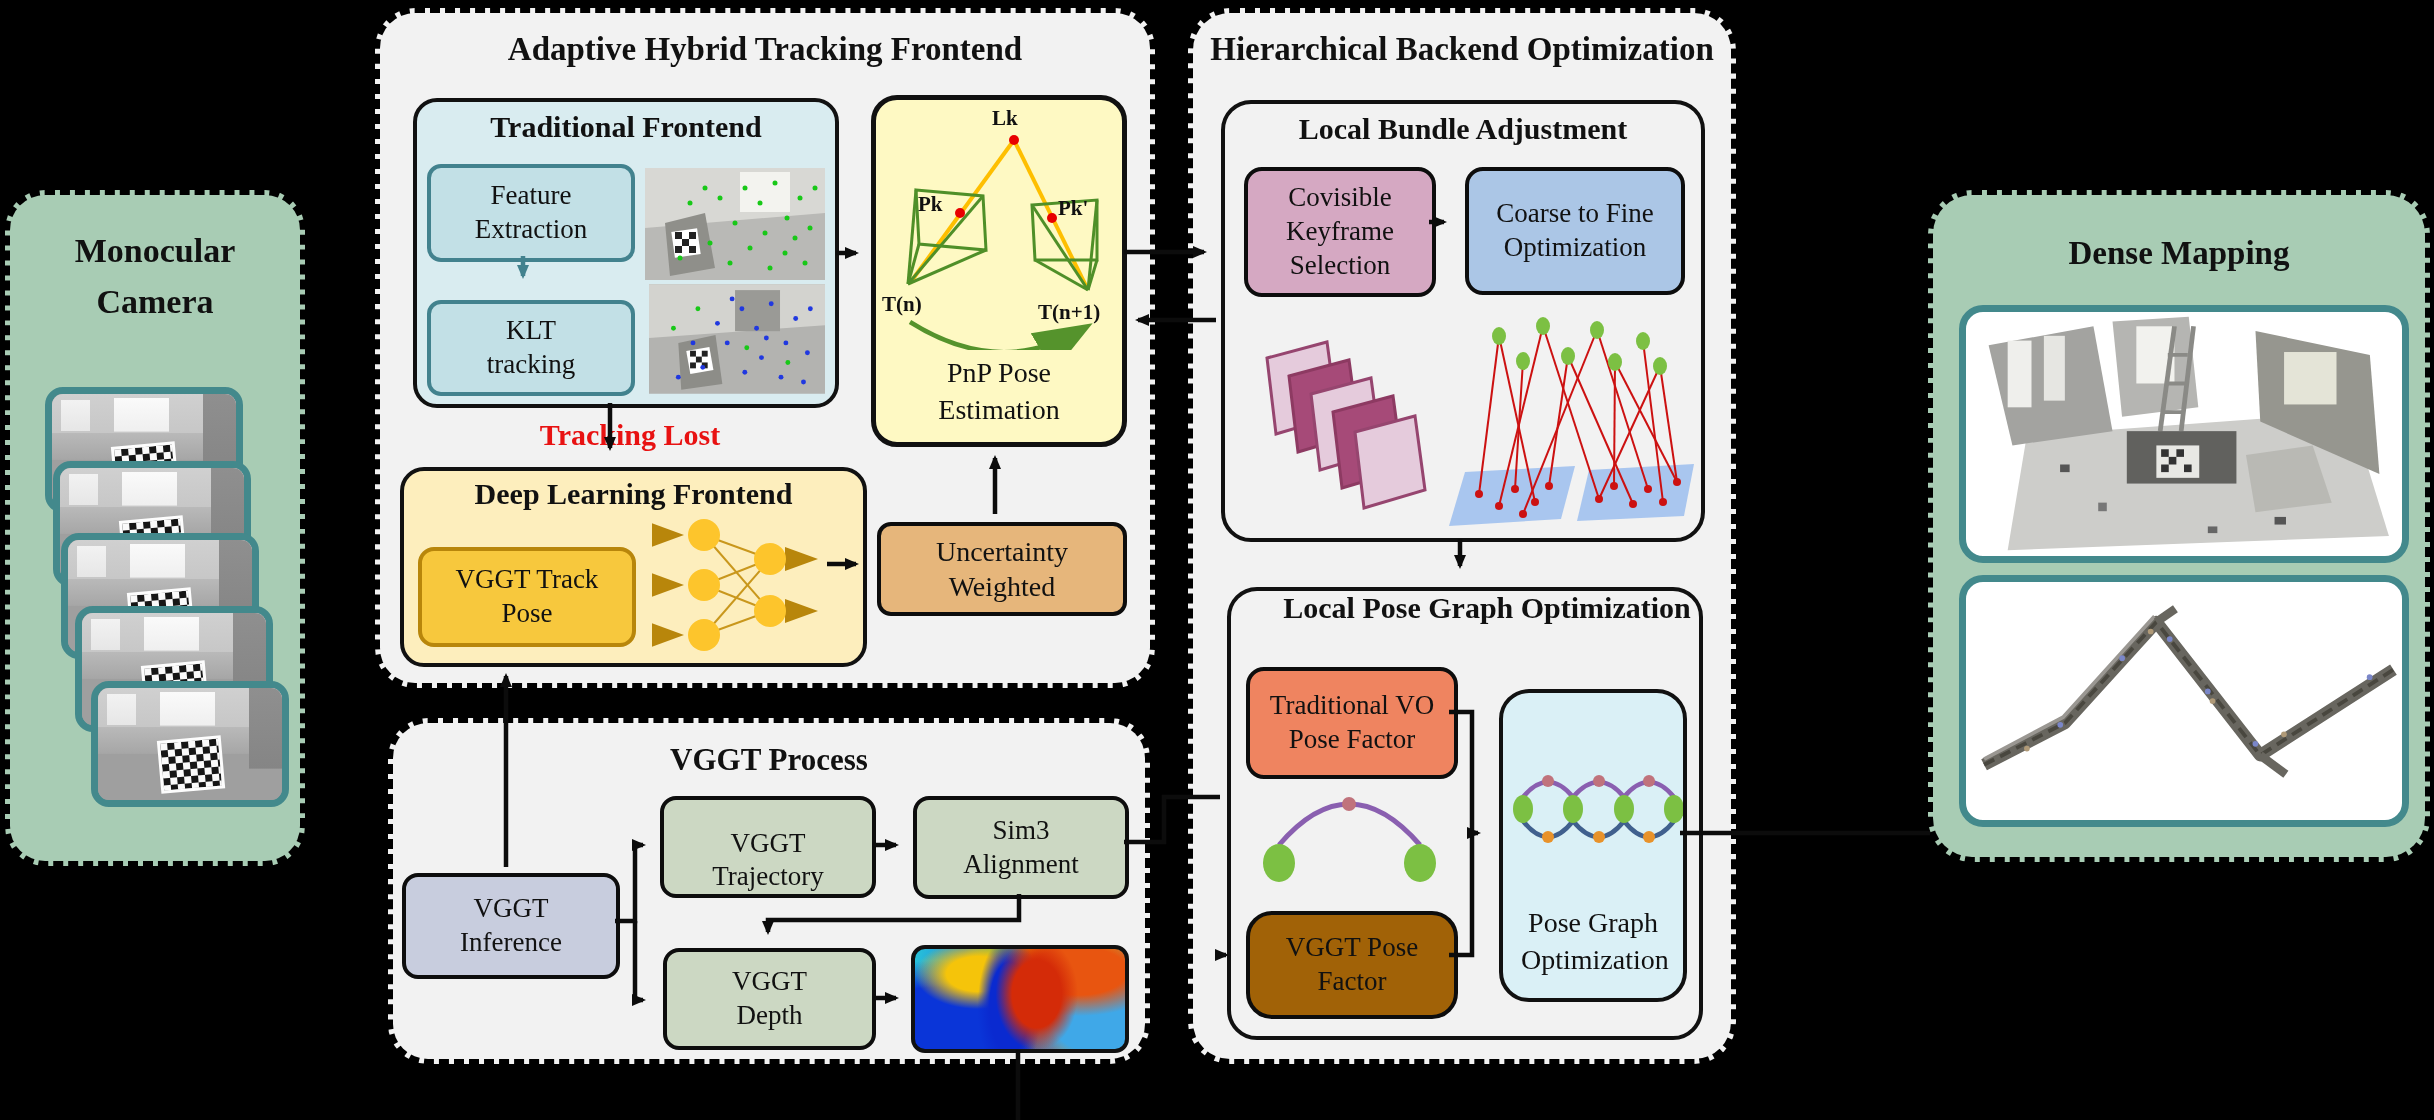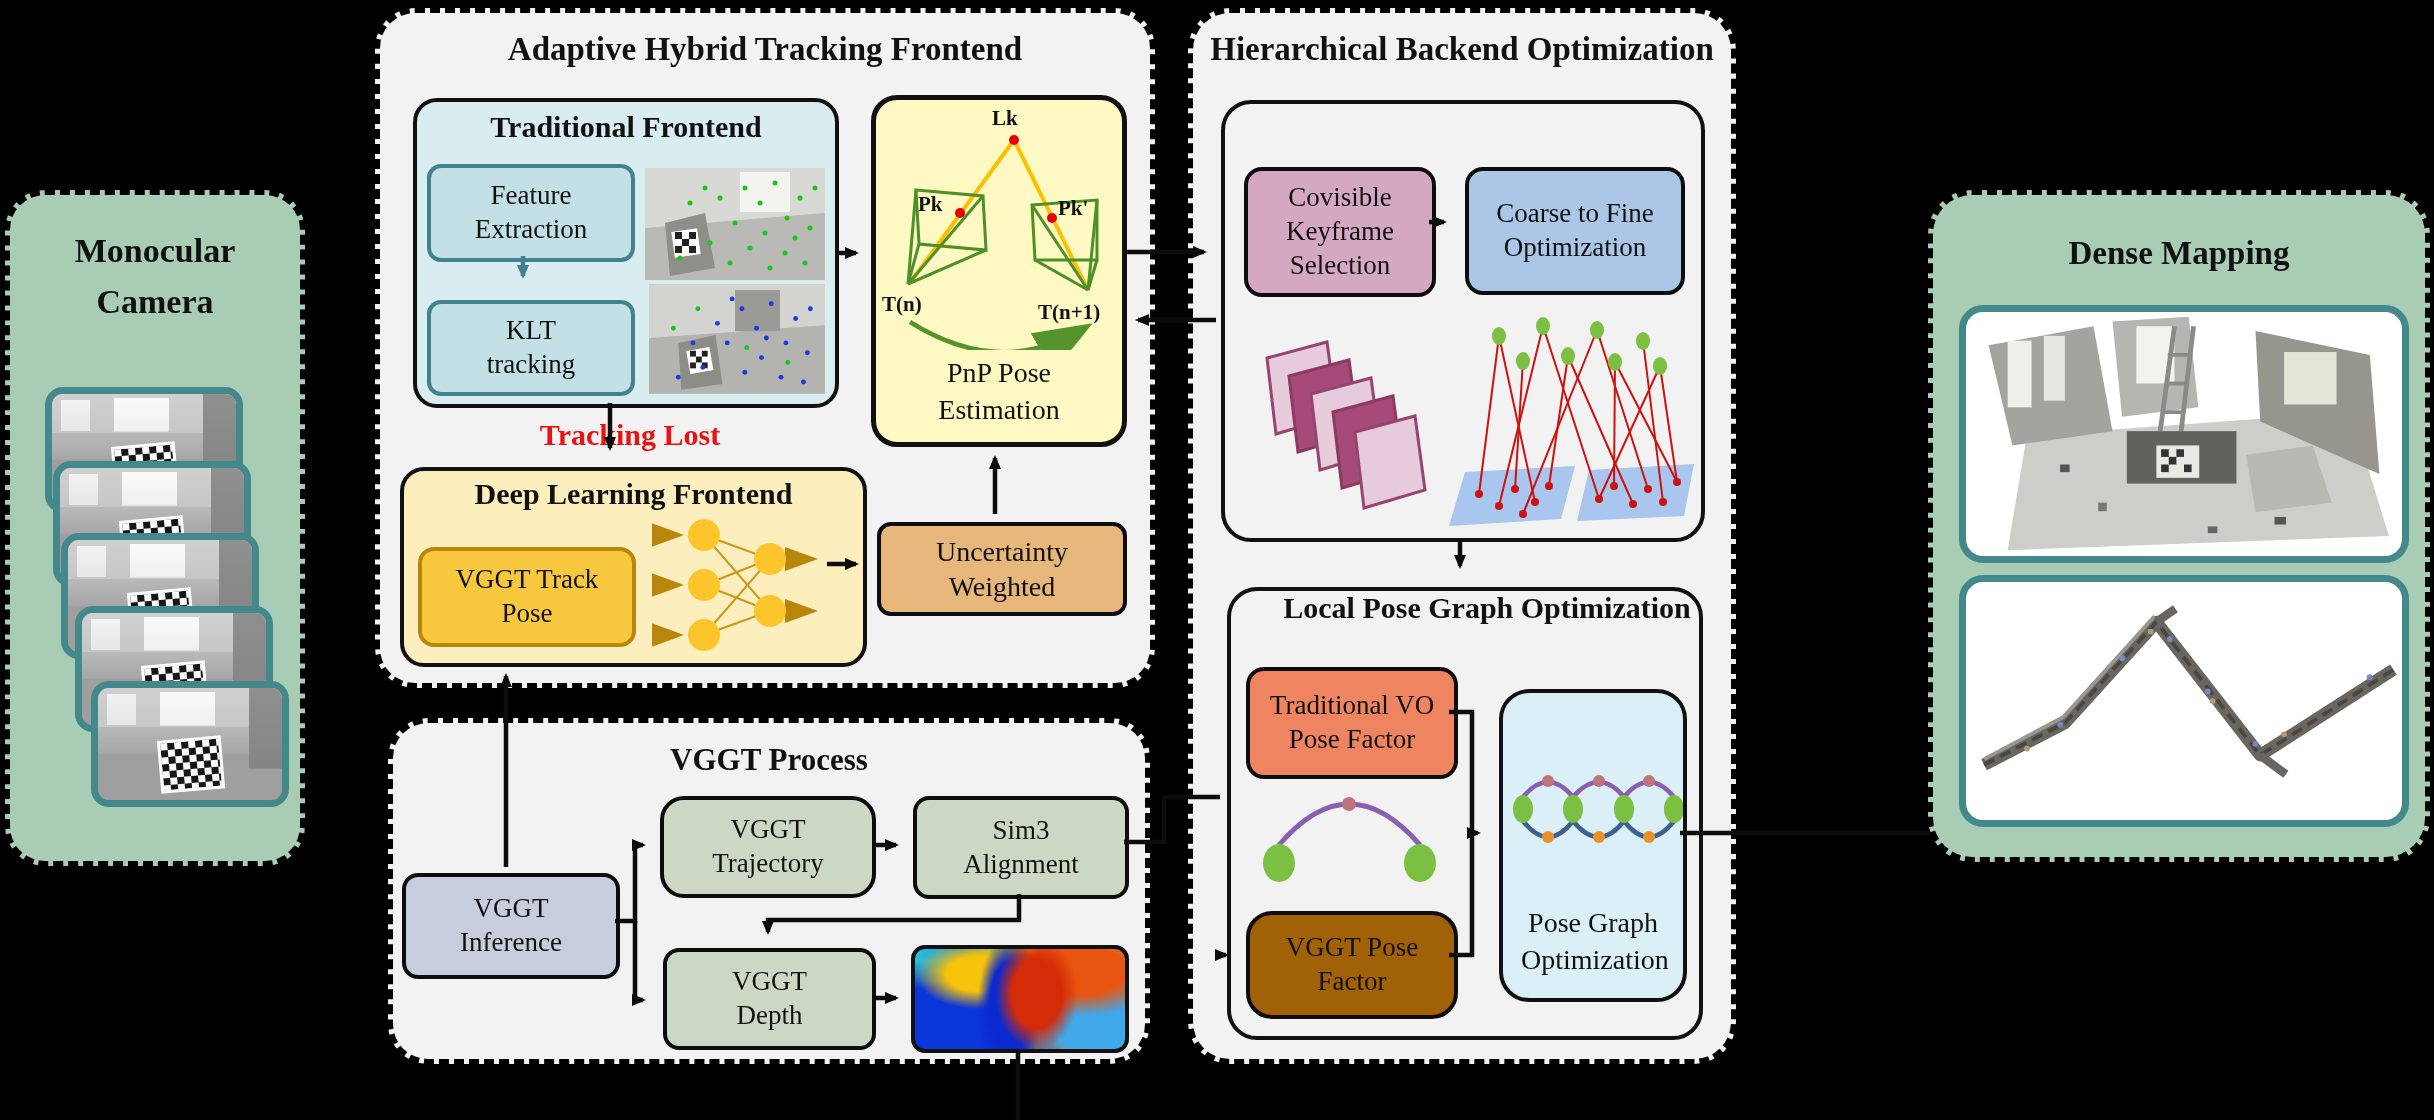--- a/index.html
+++ b/index.html
@@ -253,36 +253,37 @@
   <div class="box" style="left:497px;top:509px;width:250px;height:94px;background:#e6b67b;border-radius:14px;padding:0 30px;font-size:28px;">
     <span>Uncertainty Weighted</span>
   </div>
 </div>
 
 <div class="panel gray" id="vggt-panel" style="left:388px;top:718px;width:762px;height:346px;border-radius:40px;">
   <div class="ptitle" style="top:14px;font-size:31px;">VGGT Process</div>
   <div class="box" style="left:9px;top:150px;width:218px;height:106px;background:#c8cdde;border-radius:16px;padding:0 30px;">
     <span>VGGT Inference</span>
   </div>
-  <div class="box" style="left:267px;top:73px;width:216px;height:102px;background:#ccd8c3;border-radius:24px;padding:0 50px;">
+  <div class="box" style="left:267px;top:73px;width:216px;height:102px;background:#ccd8c3;border-radius:16px;padding:0 50px;align-items:flex-end;">
     <span>VGGT Trajectory</span>
   </div>
   <div class="box" style="left:520px;top:73px;width:216px;height:103px;background:#ccd8c3;border-radius:16px;padding:0 34px;">
     <span>Sim3 Alignment</span>
   </div>
   <div class="box" style="left:270px;top:225px;width:213px;height:102px;background:#ccd8c3;border-radius:16px;padding:0 44px;">
     <span>VGGT Depth</span>
   </div>
   <div class="depthmap" style="left:518px;top:222px;width:218px;height:108px;"></div>
 </div>
 
 <div class="panel gray" id="backend" style="left:1188px;top:8px;width:548px;height:1056px;">
   <div class="ptitle" style="top:12px;">Hierarchical Backend Optimization</div>
 
   <div class="subbox" style="left:28px;top:87px;width:484px;height:442px;border-radius:30px;">
+    <div class="subtitle" style="top:8px;">Local Bundle Adjustment</div>
     <div class="box" style="left:19px;top:63px;width:192px;height:130px;background:#d5a8c2;border-radius:18px;padding:0 14px;">
       <span>Covisible Keyframe Selection</span>
     </div>
     <div class="box" style="left:240px;top:63px;width:220px;height:128px;background:#abc6e6;border-radius:18px;padding:0 22px;">
       <span>Coarse to Fine Optimization</span>
     </div>
     <svg class="abs" style="left:38px;top:232px;" width="178" height="188" viewBox="0 0 178 188">
       <g stroke-width="3">
         <polygon points="4,22 64,6 74,80 13,98" fill="#e5cbdc" stroke="#96456f"></polygon>
         <polygon points="26,40 86,24 96,98 35,116" fill="#a64a78" stroke="#8d3a62"></polygon>

